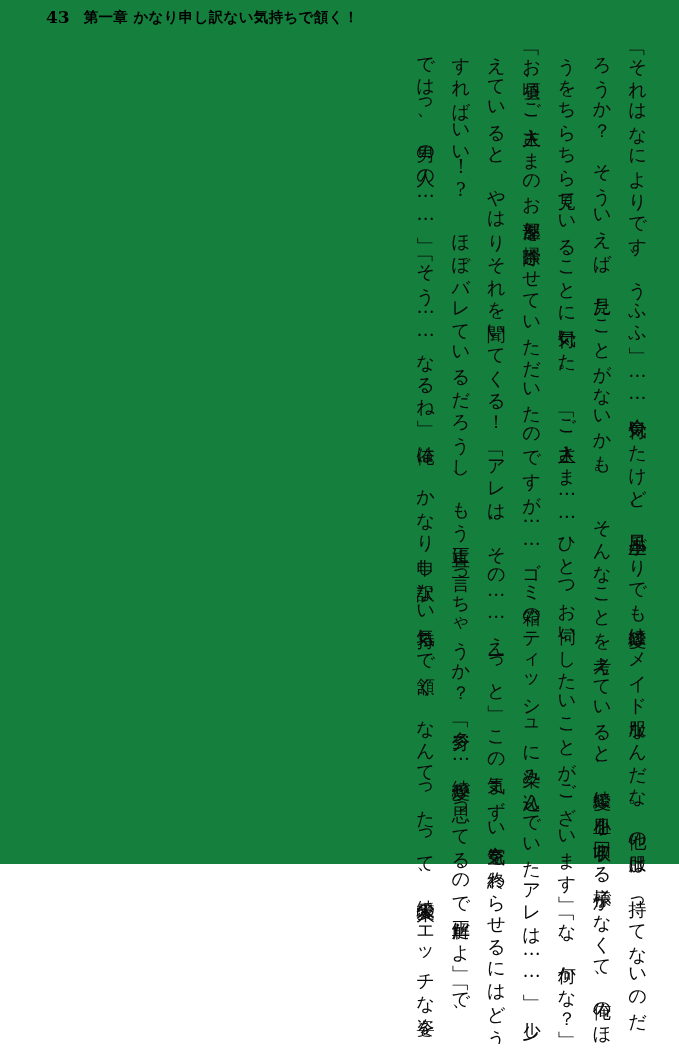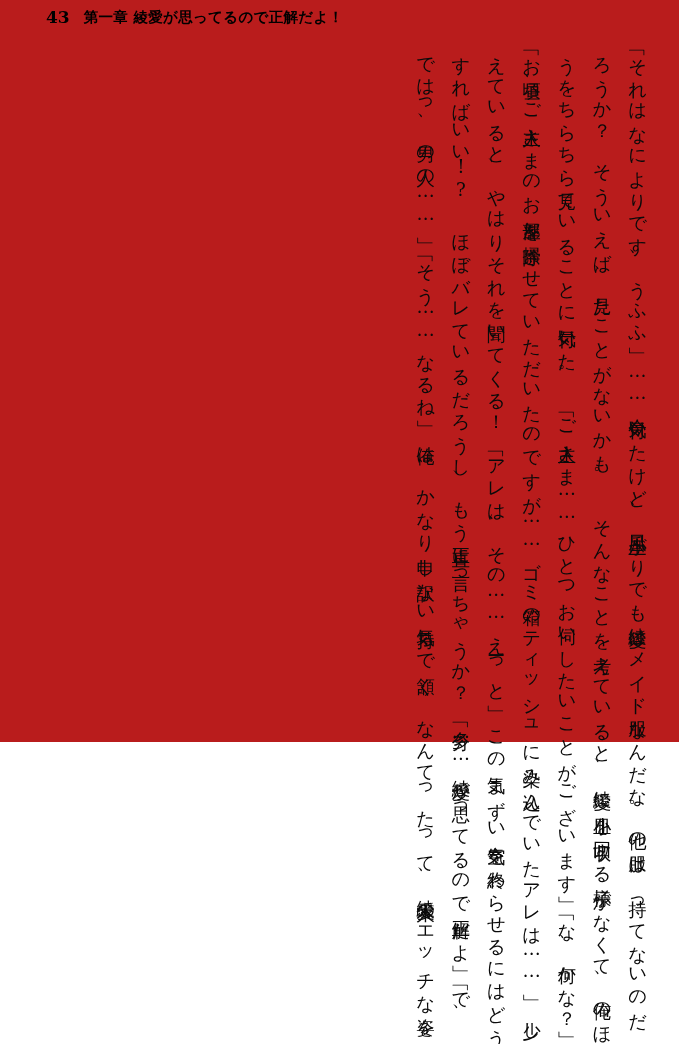--- a/index.html
+++ b/index.html
@@ -10,23 +10,23 @@
   body {
     width: 679px;
     height: 1050px;
     overflow: hidden;
     font-family: "DejaVu Serif", "Liberation Serif", serif;
     color: #000000;
   }
   .page {
     position: relative;
     width: 679px;
-    height: 742px;
+    height: 864px;
     box-sizing: border-box;
-    background: #b91c1c;
+    background: #15803d;
   }
   
   .header {
     position: absolute;
     top: 0;
     left: 0;
     width: 679px;
     height: 34px;
     display: flex;
     align-items: center;
@@ -81,21 +81,21 @@
     color: #0a0a0a;
   }
 </style>
 </head>
 <body>
 
 <div class="page">
 
   <div class="header">
     <span class="page-number">43</span>
-    <span class="chapter-title">第一章 綾愛が思ってるので正解だよ！</span>
+    <span class="chapter-title">第一章 かなり申し訳ない気持ちで頷く！</span>
   </div>
 
   <div class="rule"></div>
 
   <div class="body-area">
     <div class="vtext">「それはなによりです、うふふ」
 ……今気付いたけど、風呂上がりでも綾愛はメイド服なんだな。他の服は、持ってないのだろうか？　そういえば、見たことがないかも。
 そんなことを考えていると、綾愛に小皿を回収する様子がなくて、俺のほうをちらちら見ていることに気付いた。
 「ご主人さま……ひとつお伺いしたいことがございます」
 「な、何かな？」

